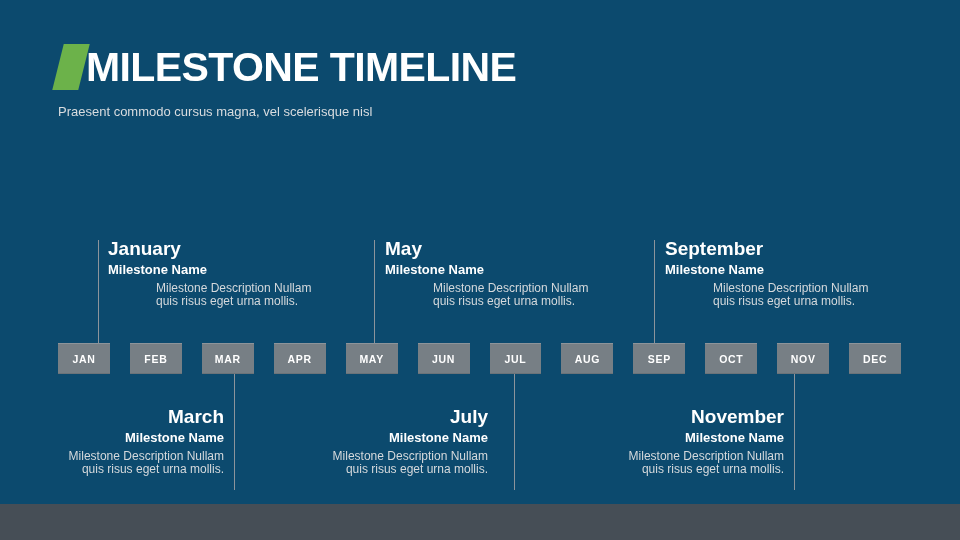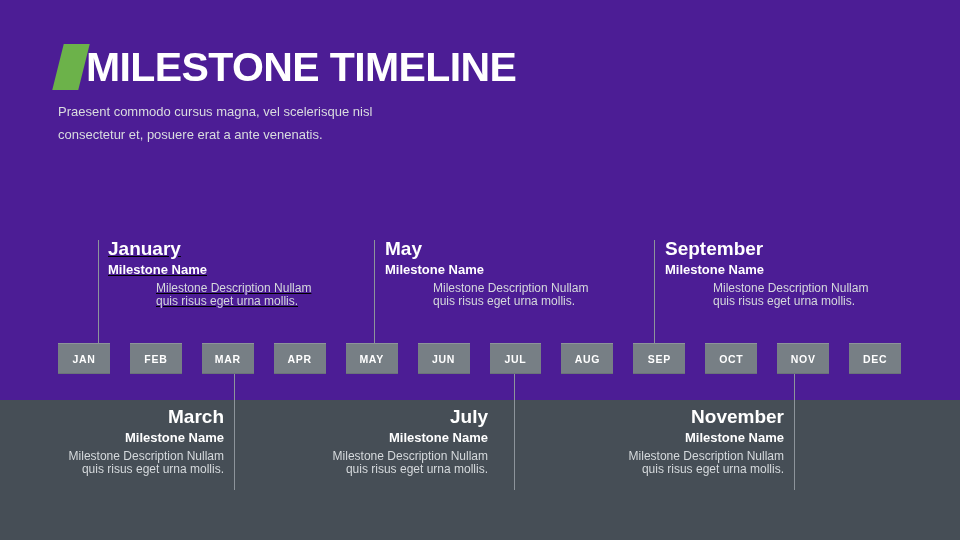--- a/index.html
+++ b/index.html
@@ -6,22 +6,22 @@
 
   html, body {
     width:960px; height:540px;
     background:#464e56;
     font-family:"Liberation Sans", sans-serif;
     overflow:hidden;
   }
 
   #slide {
     position:relative;
-    width:960px; height:400px;
-    background:#4c1d95;
+    width:960px; height:504px;
+    background:#0c4a6e;
   }
 
   
   #header { position:absolute; left:58px; top:44px; }
 
   #title-row { display:flex; align-items:center; height:46px; }
 
   .slash {
     width:26px; height:46px;
     background:#6cb24a;
@@ -114,33 +114,32 @@
 
 <div id="slide">
 
   <div id="header">
     <div id="title-row">
       <div class="slash"></div>
       <div id="title">MILESTONE TIMELINE</div>
     </div>
     <div id="subtitle">
       <div>Praesent commodo cursus magna, vel scelerisque nisl</div>
-      <div>consectetur et, posuere erat a ante venenatis.</div>
     </div>
   </div>
 
   <div class="connector" style="left:98px;  top:240px; height:103px;"></div>
   <div class="connector" style="left:374px; top:240px; height:103px;"></div>
   <div class="connector" style="left:654px; top:240px; height:103px;"></div>
 
   <div class="connector" style="left:234px; top:374px; height:116px;"></div>
   <div class="connector" style="left:514px; top:374px; height:116px;"></div>
   <div class="connector" style="left:794px; top:374px; height:116px;"></div>
 
-  <div class="block top" style="left:108px; top:238px; width:250px;text-decoration:underline;">
+  <div class="block top" style="left:108px; top:238px; width:250px;">
     <div class="block-month">January</div>
     <div class="block-name">Milestone Name</div>
     <div class="block-desc">
       <div>Milestone Description Nullam</div>
       <div>quis risus eget urna mollis.</div>
     </div>
   </div>
 
   <div class="block top" style="left:385px; top:238px; width:250px;">
     <div class="block-month">May</div>

